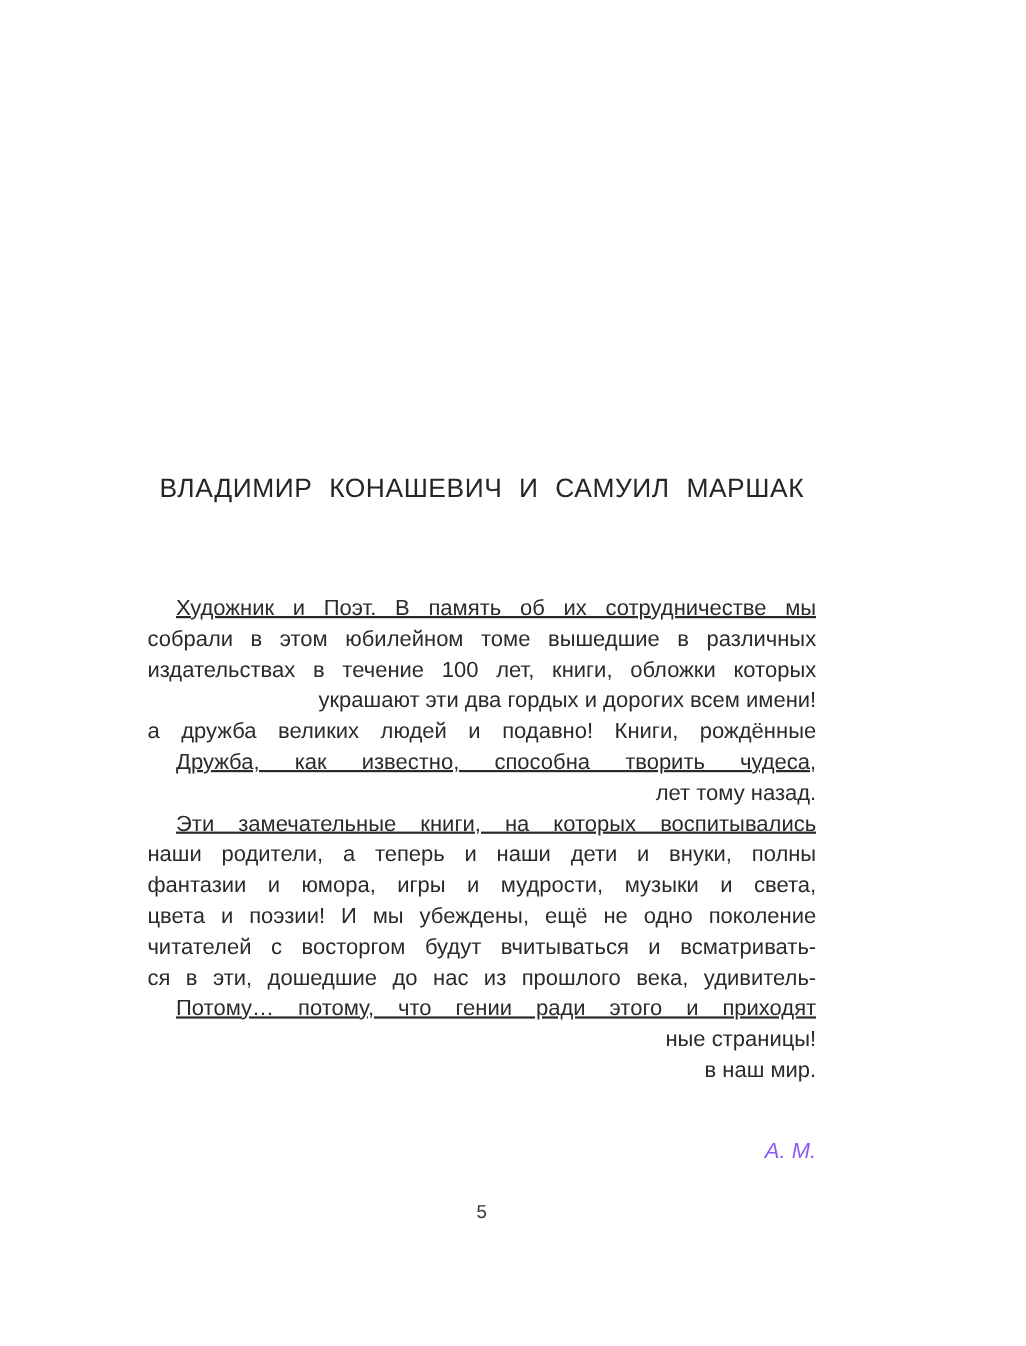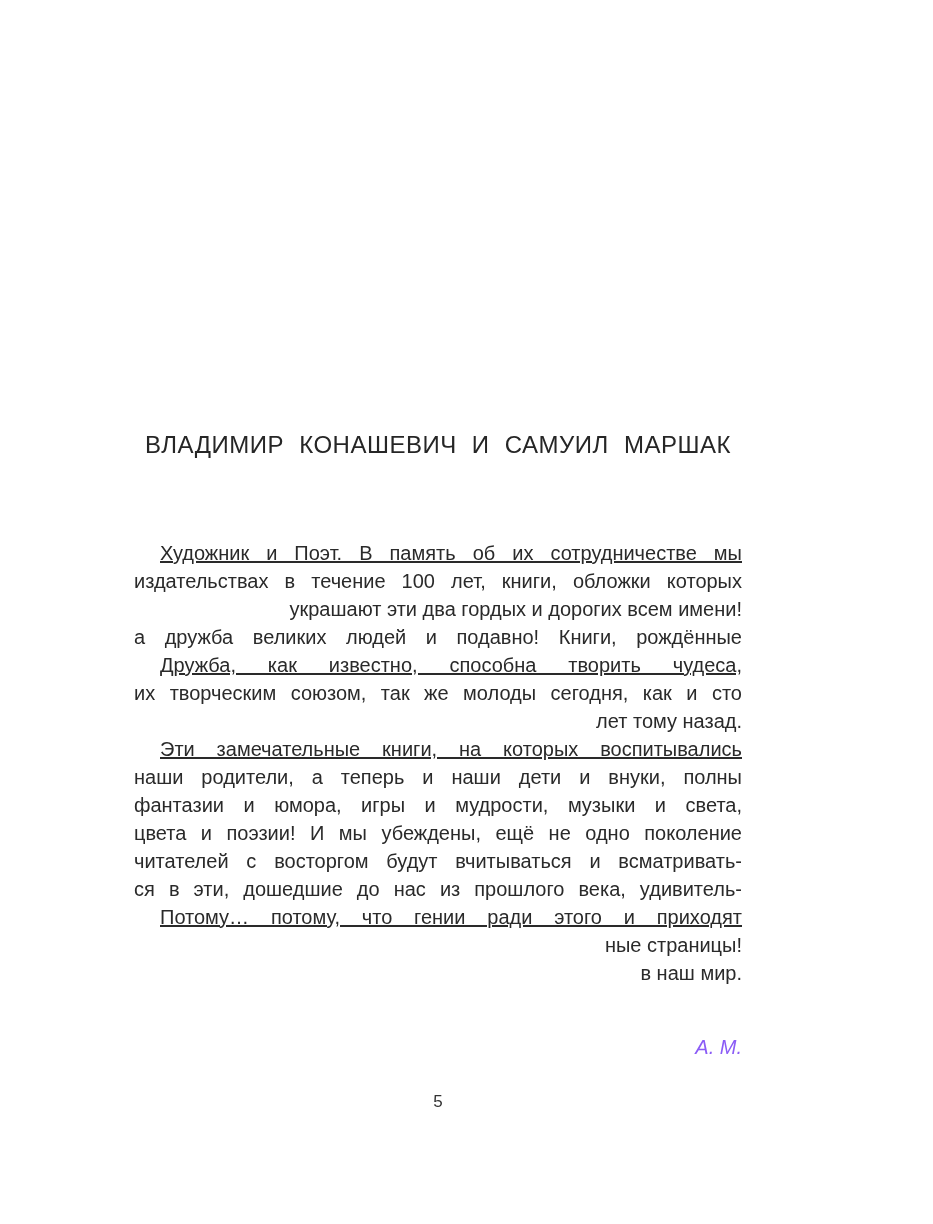--- a/index.html
+++ b/index.html
@@ -86,25 +86,25 @@
 </style>
 </head>
 <body>
 
 <div class="page">
 
   <h1 class="title">ВЛАДИМИР КОНАШЕВИЧ И САМУИЛ МАРШАК</h1>
 
   <div class="body-text">
       <div class="line indent just">Художник и Поэт. В память об их сотрудничестве мы</div>
+      <div class="line just">собрали в этом юбилейном томе вышедшие в различных</div>
       <div class="line just">издательствах в течение 100 лет, книги, обложки которых</div>
       <div class="line">украшают эти два гордых и дорогих всем имени!</div>
       <div class="line just">а дружба великих людей и подавно! Книги, рождённые</div>
       <div class="line indent just">Дружба, как известно, способна творить чудеса,</div>
-      <div class="line just">их творческим союзом, так же молоды сегодня, как и сто</div>
       <div class="line">лет тому назад.</div>
       <div class="line indent just">Эти замечательные книги, на которых воспитывались</div>
       <div class="line just">наши родители, а теперь и наши дети и внуки, полны</div>
       <div class="line just">фантазии и юмора, игры и мудрости, музыки и света,</div>
       <div class="line just">цвета и поэзии! И мы убеждены, ещё не одно поколение</div>
       <div class="line just">читателей с восторгом будут вчитываться и всматривать-</div>
       <div class="line just">ся в эти, дошедшие до нас из прошлого века, удивитель-</div>
       <div class="line indent just">Потому… потому, что гении ради этого и приходят</div>
       <div class="line">ные страницы!</div>
       <div class="line">в наш мир.</div>

